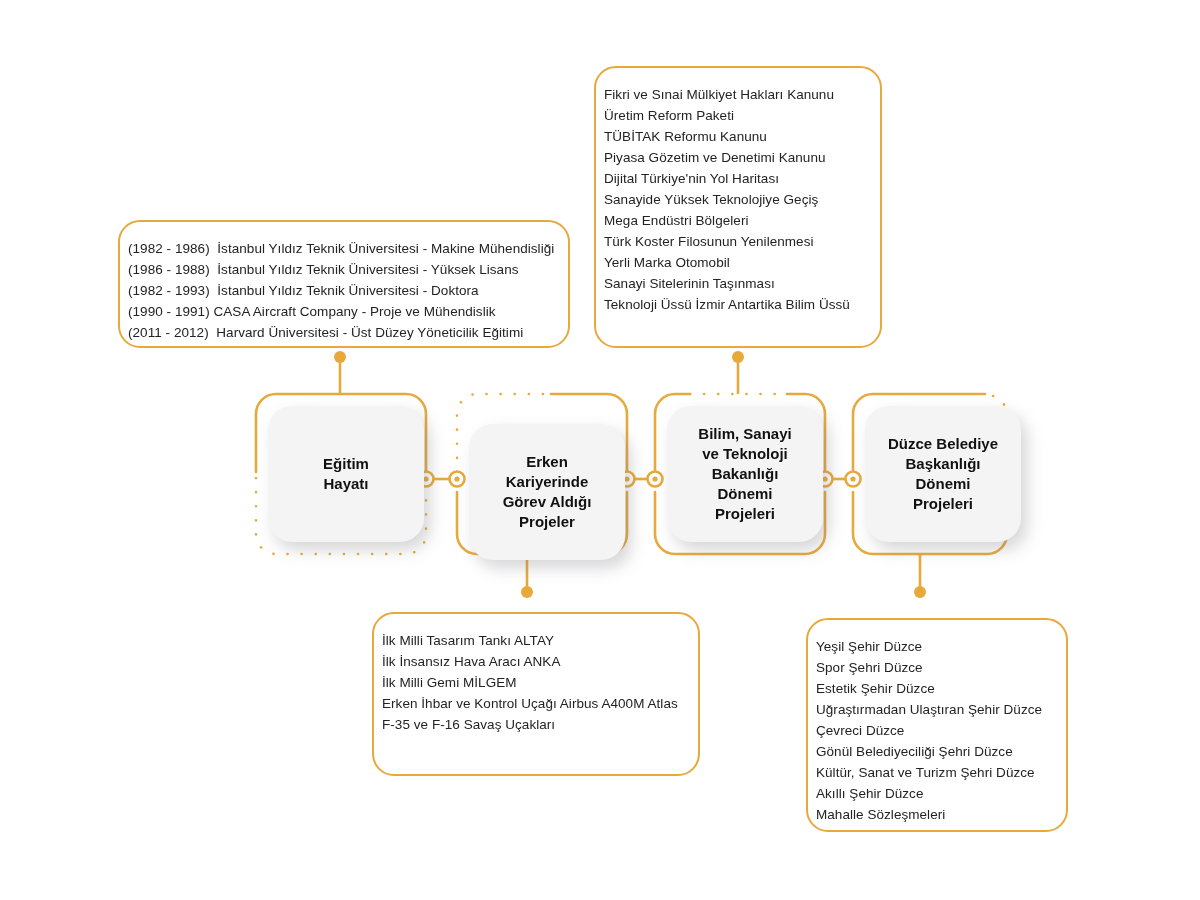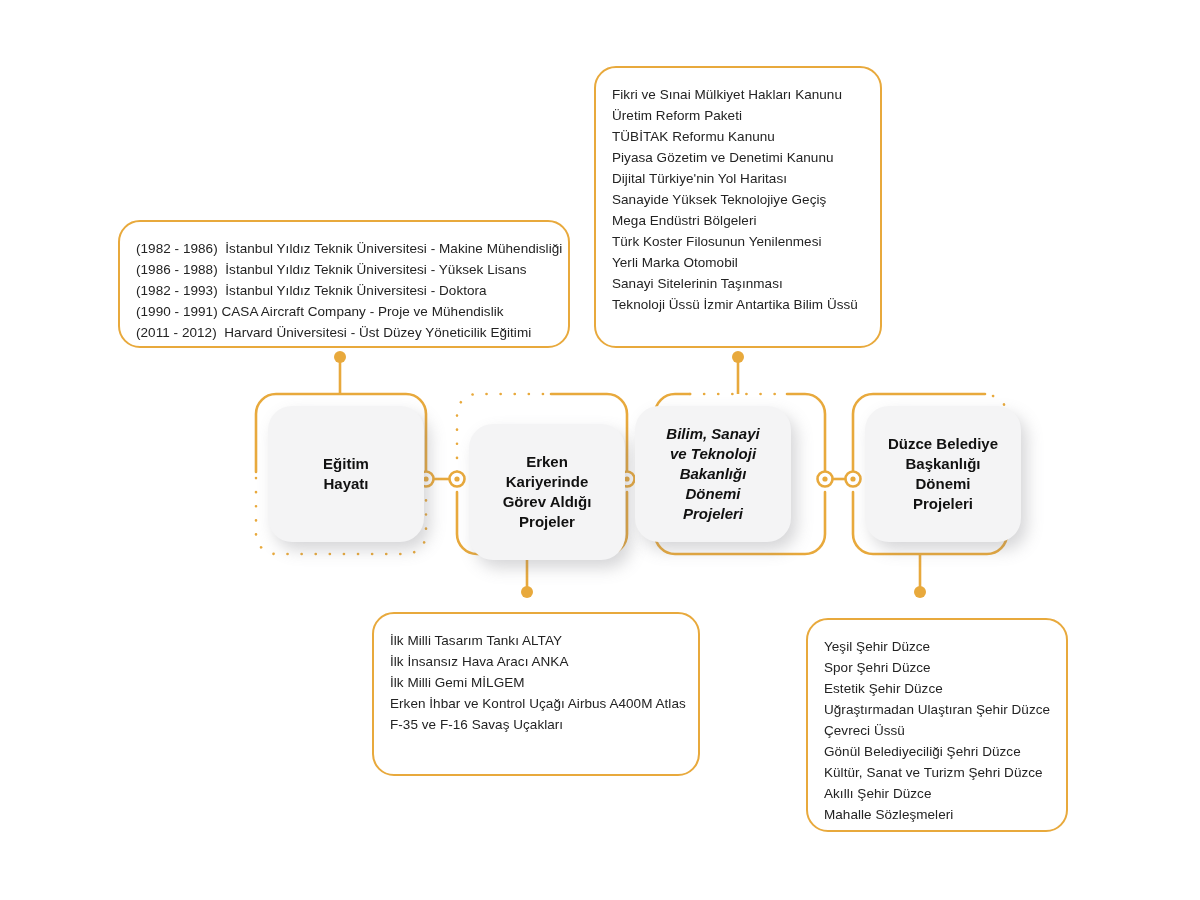--- a/index.html
+++ b/index.html
@@ -13,21 +13,21 @@
   #stage{position:relative;width:1200px;height:900px;}
   svg.layer{position:absolute;left:0;top:0;width:1200px;height:900px;}
 
   
   .detail-box{
     position:absolute;
     box-sizing:border-box;
     border:2px solid #E8A93C;
     border-radius:22px;
     background:#ffffff;
-    padding:16px 16px;
+    padding:16px 8px;
   }
   .detail-line{
     font-size:13.5px;
     line-height:21px;
     color:#232323;
     white-space:pre;
     letter-spacing:0.05px;
   }
 
   
@@ -175,41 +175,41 @@
         <div class="detail-line">F-35 ve F-16 Savaş Uçakları</div>
       </div>
   </div>
 
   <div class="detail-box" style="left:806px;top:618px;width:262px;height:214px;">
     <div>
         <div class="detail-line">Yeşil Şehir Düzce</div>
         <div class="detail-line">Spor Şehri Düzce</div>
         <div class="detail-line">Estetik Şehir Düzce</div>
         <div class="detail-line">Uğraştırmadan Ulaştıran Şehir Düzce</div>
-        <div class="detail-line">Çevreci Üssü</div>
+        <div class="detail-line">Çevreci Düzce</div>
         <div class="detail-line">Gönül Belediyeciliği Şehri Düzce</div>
         <div class="detail-line">Kültür, Sanat ve Turizm Şehri Düzce</div>
         <div class="detail-line">Akıllı Şehir Düzce</div>
         <div class="detail-line">Mahalle Sözleşmeleri</div>
       </div>
   </div>
 
   <div class="card-face" style="left:268px;top:406px;width:156px;height:136px;">
     <div class="card-title">Eğitim
 Hayatı</div>
   </div>
 
   <div class="card-face" style="left:469px;top:424px;width:156px;height:136px;">
     <div class="card-title">Erken
 Kariyerinde
 Görev Aldığı
 Projeler</div>
   </div>
 
-  <div class="card-face" style="left:635px;top:406px;width:156px;height:136px;font-style:italic;">
+  <div class="card-face" style="left:667px;top:406px;width:156px;height:136px;">
     <div class="card-title">Bilim, Sanayi
 ve Teknoloji
 Bakanlığı
 Dönemi
 Projeleri</div>
   </div>
 
   <div class="card-face" style="left:865px;top:406px;width:156px;height:136px;">
     <div class="card-title">Düzce Belediye
 Başkanlığı

